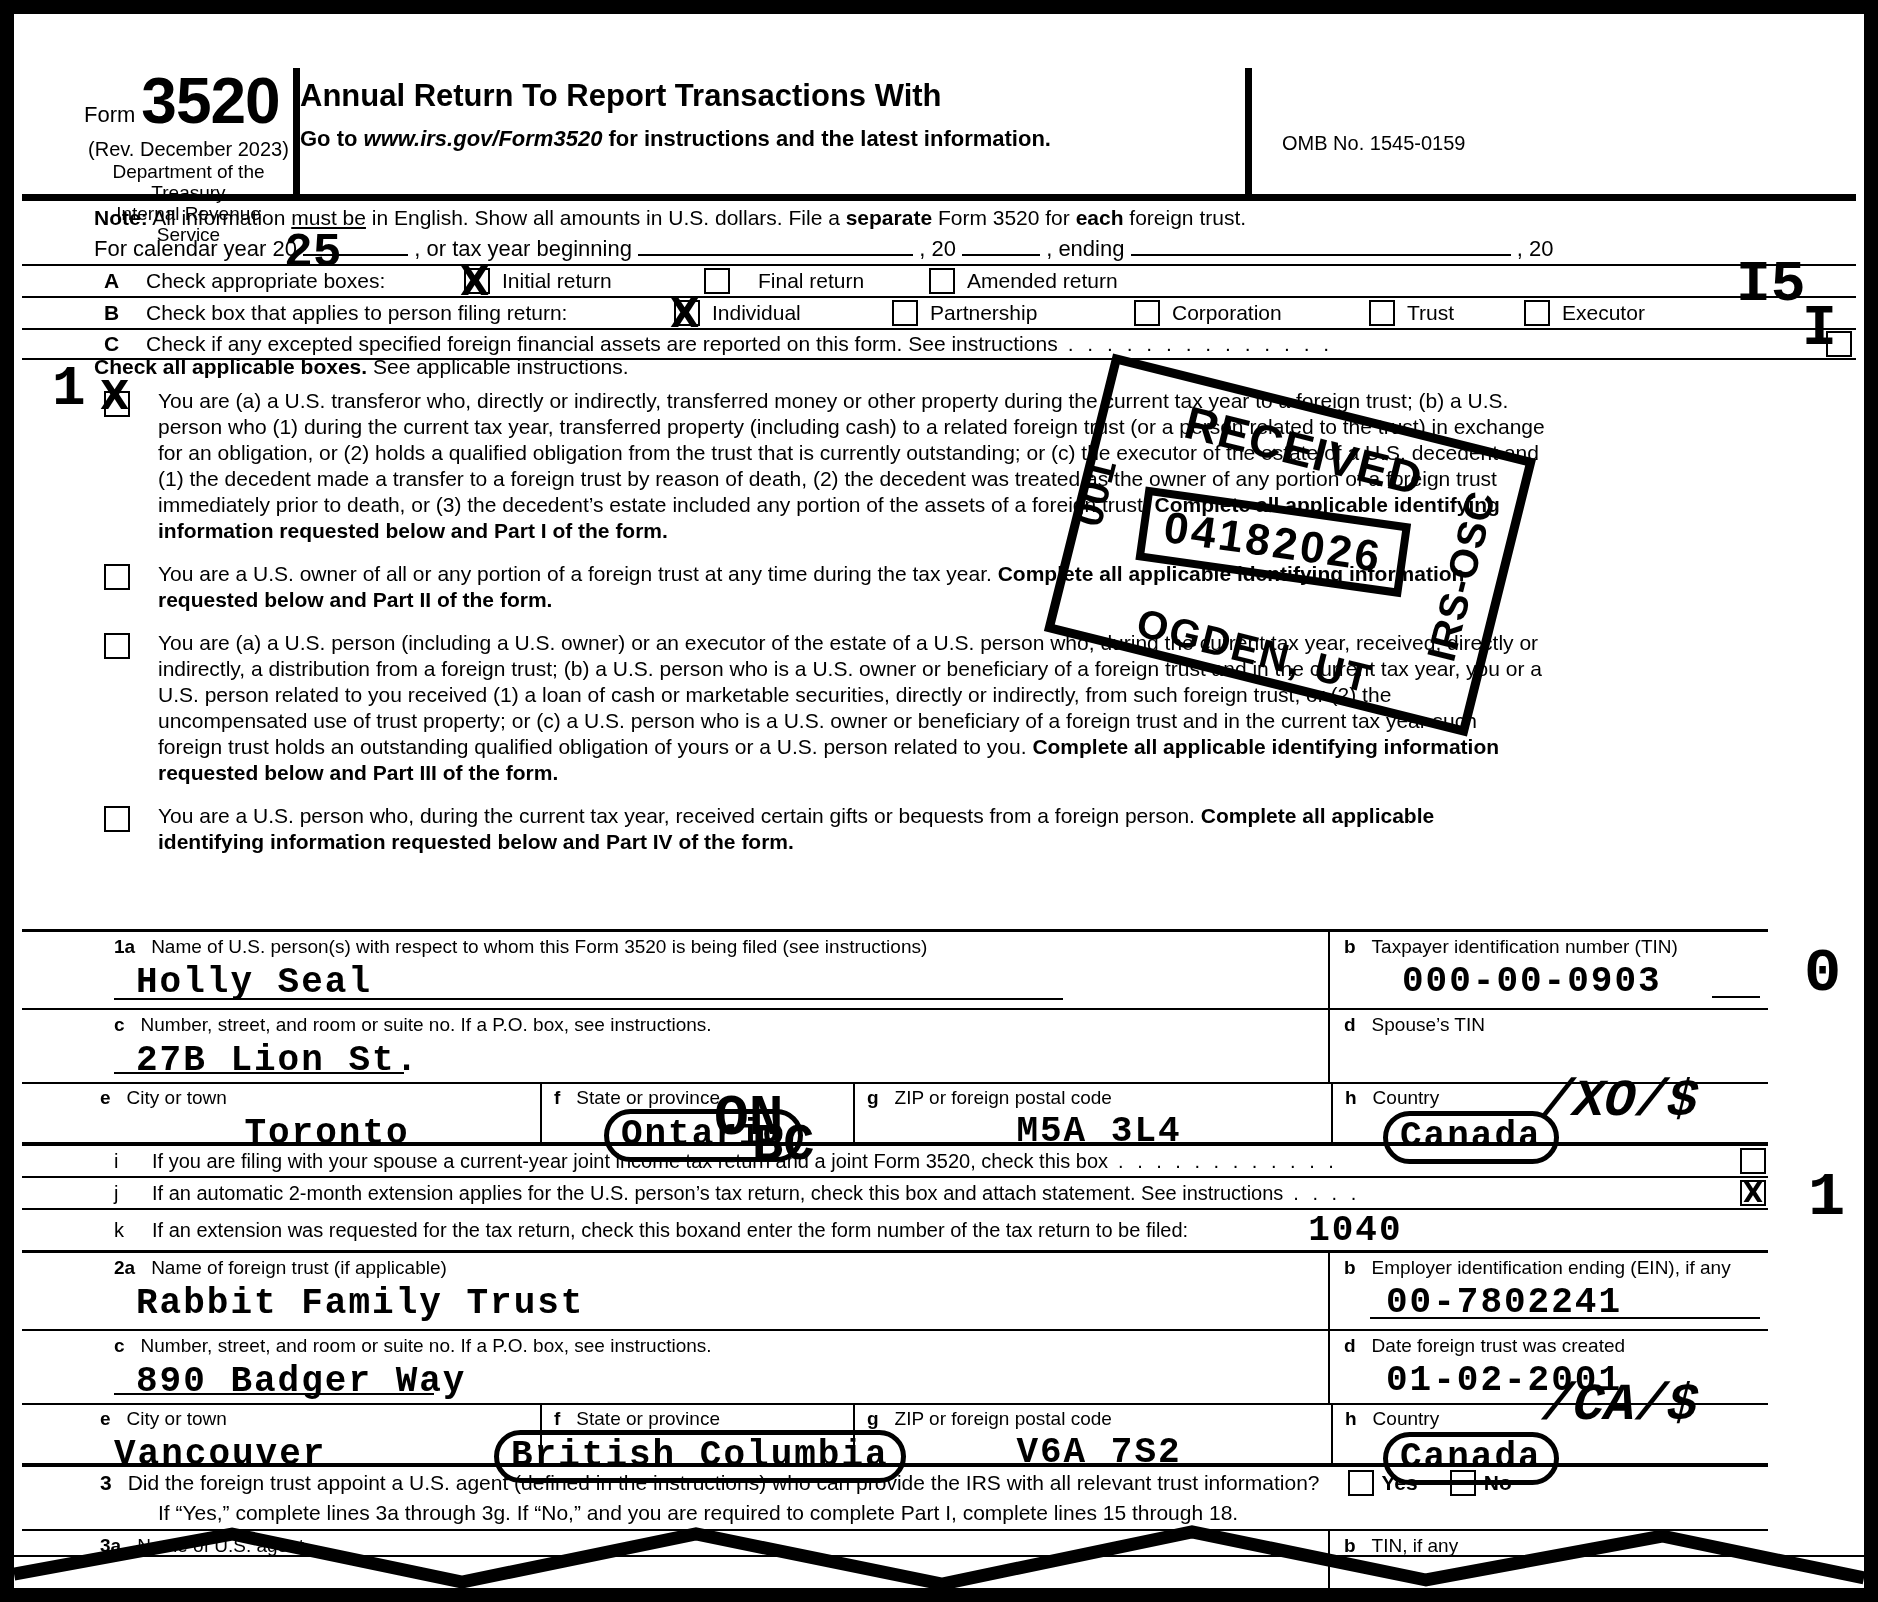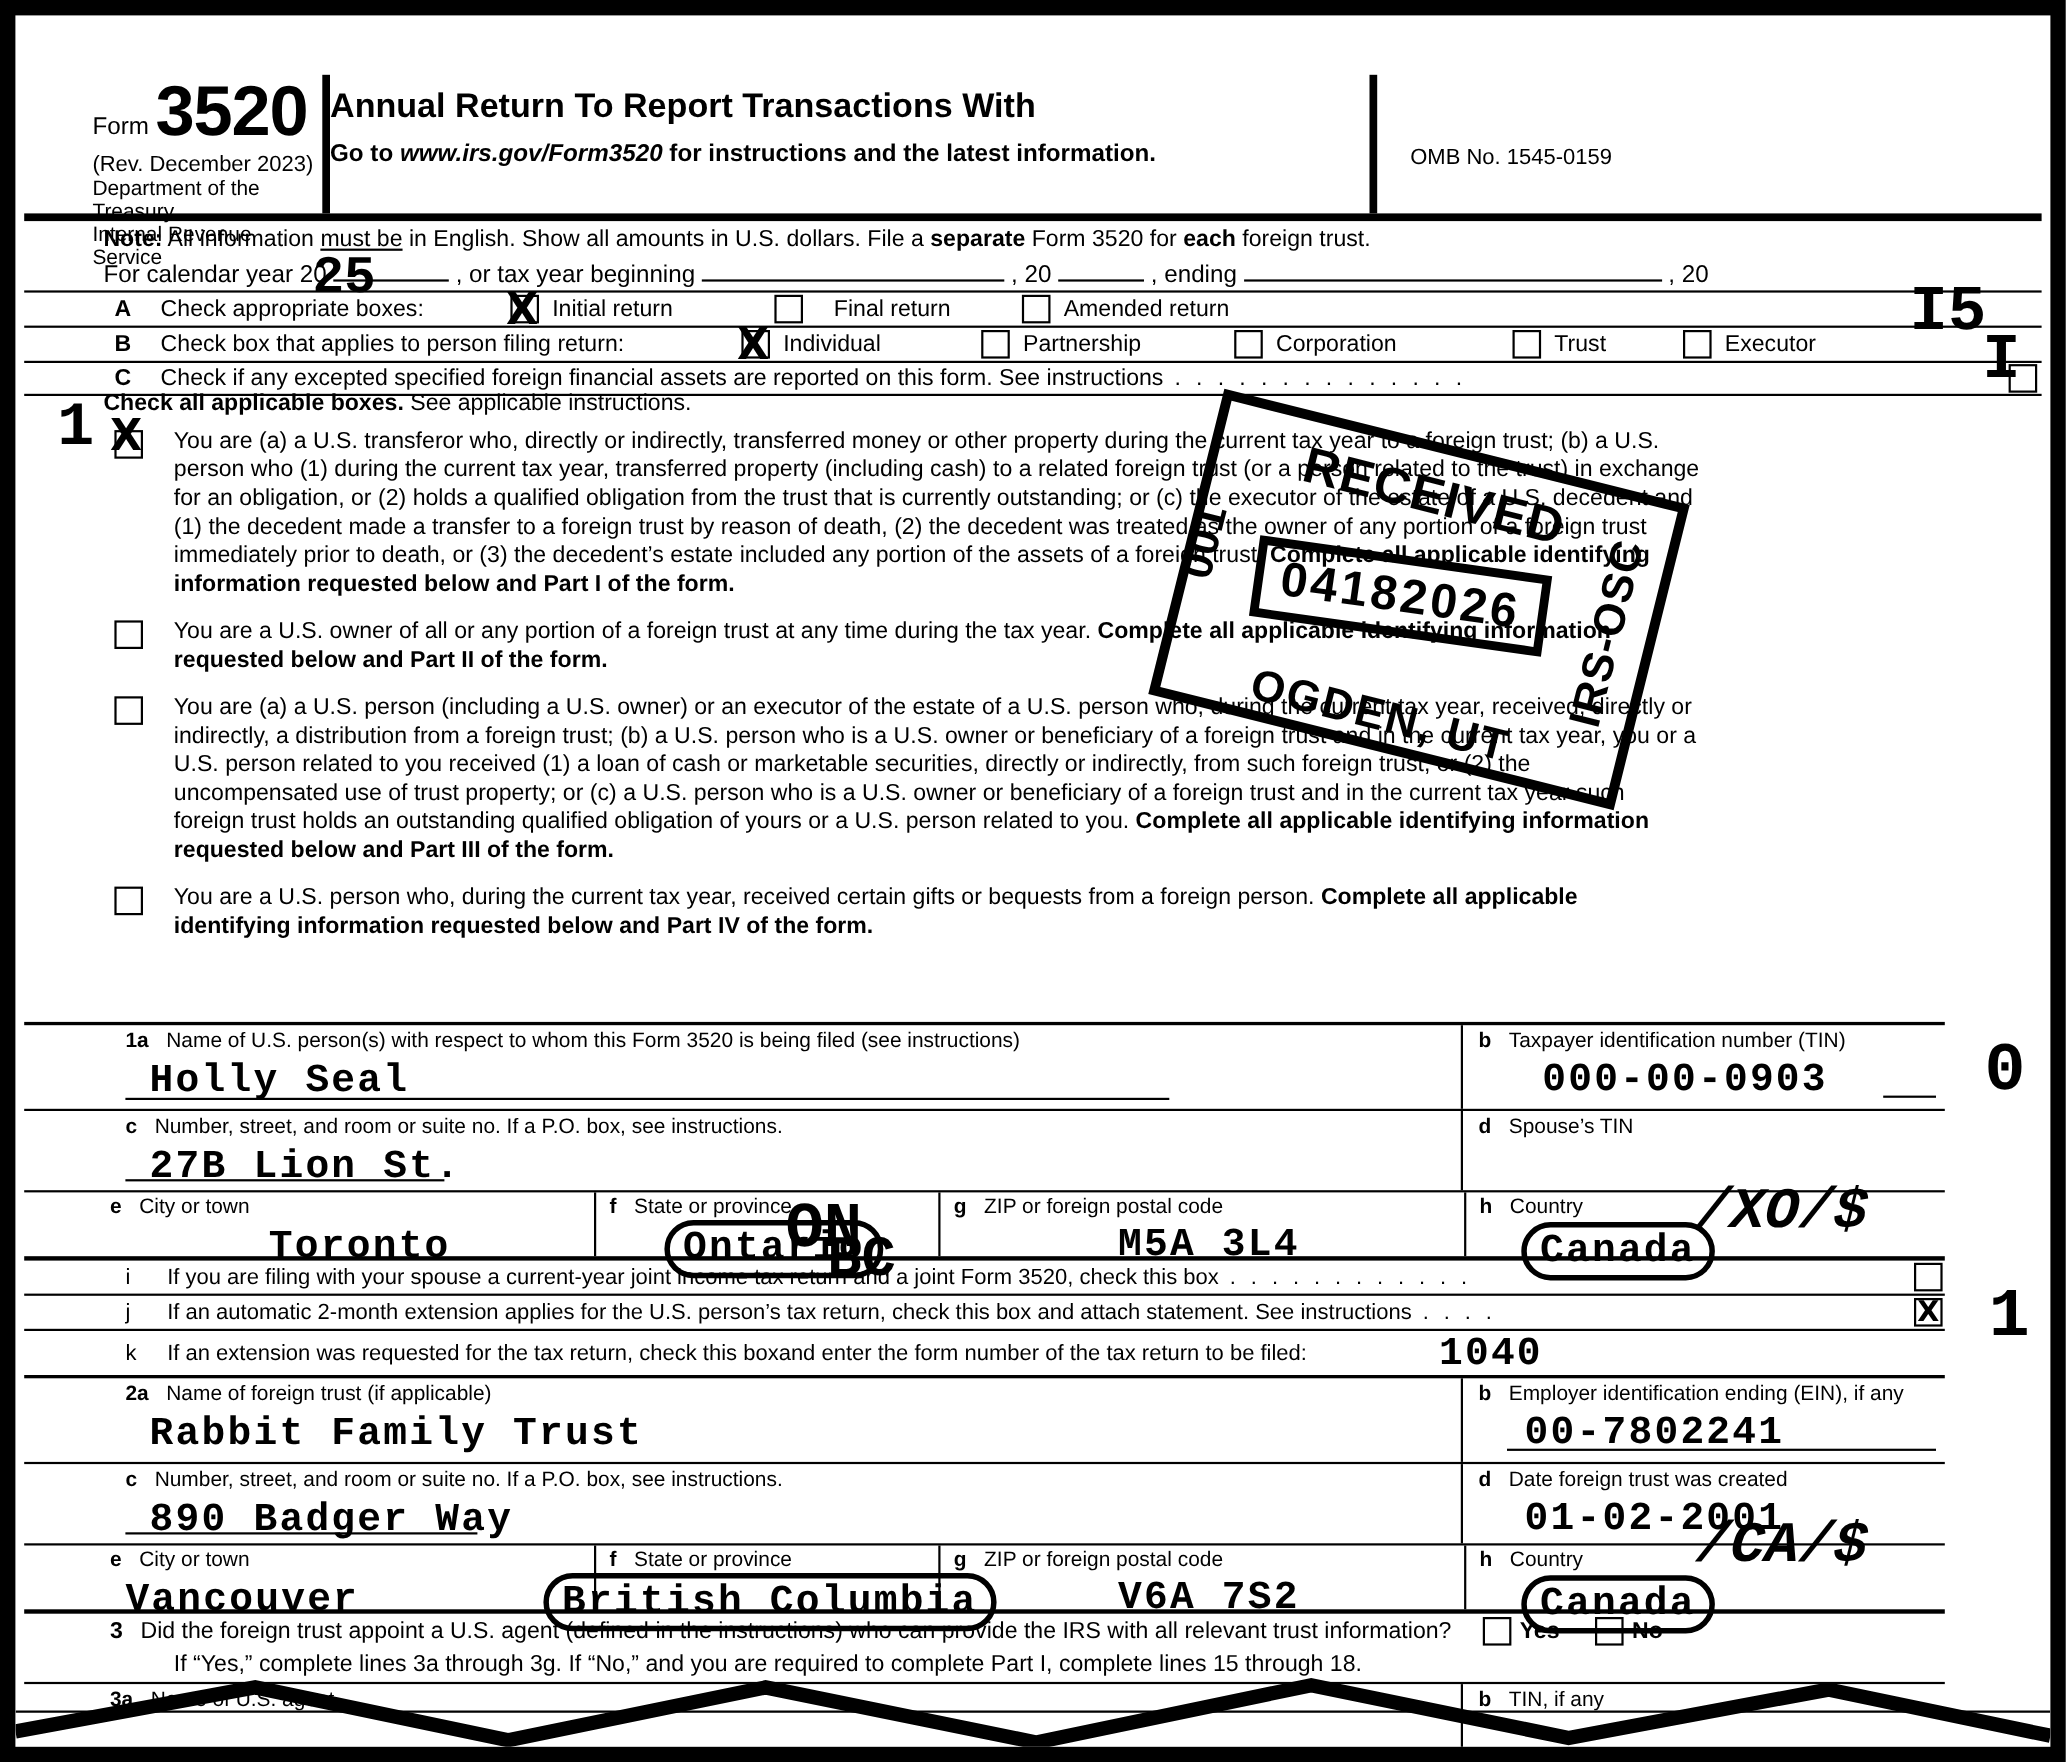--- a/index.html
+++ b/index.html
@@ -1,21 +1,21 @@
 <!DOCTYPE html>
 <html><head>
 <meta charset="utf-8">
 <style>
   html,body{margin:0;padding:0;background:#555;}
   .page{position:relative;width:1878px;height:1602px;background:#fff;border:14px solid #000;
         box-sizing:border-box;font-family:"Liberation Sans",sans-serif;color:#000;overflow:hidden;}
   .abs{position:absolute;}
   
   .header{position:absolute;top:54px;left:8px;right:8px;height:126px;display:flex;border-bottom:7px solid #000;}
-  .hleft{width:278px;border-right:7px solid #000;padding-left:62px;box-sizing:border-box;}
+  .hleft{width:278px;border-right:7px solid #000;padding-left:62px;box-sizing:border-box;text-align:center;}
   .hform{display:flex;align-items:flex-end;gap:6px;margin-top:6px;}
   .hform .w-form{font-size:22px;}
   .hform .w-num{font-size:64px;font-weight:700;line-height:0.85;letter-spacing:-1px;}
   .hrev{font-size:20px;margin-top:10px;}
   .hdept{font-size:19px;line-height:21px;}
   .hcenter{width:952px;border-right:7px solid #000;box-sizing:border-box;}
   .htitle{font-size:31px;font-weight:700;line-height:36px;margin-top:10px;}
   .hgoto{font-size:22px;font-weight:700;margin-top:12px;}
   .hgoto i{font-style:italic;}
   .hright{flex:1;font-size:20px;padding:64px 0 0 30px;box-sizing:border-box;}
@@ -138,21 +138,21 @@
       <span class="opt" style="width:218px;">
           <span class="cb">
             <span class="xmark">X</span>
           </span>
           <span>Individual</span>
         </span>
       <span class="opt" style="width:230px;">
           <span class="cb"></span>
           <span>Partnership</span>
         </span>
-      <span class="opt" style="width:253px;">
+      <span class="opt" style="width:235px;margin-left:12px;">
           <span class="cb"></span>
           <span>Corporation</span>
         </span>
       <span class="opt" style="width:155px;">
           <span class="cb"></span>
           <span>Trust</span>
         </span>
       <span class="opt">
           <span class="cb"></span>
           <span>Executor</span>

